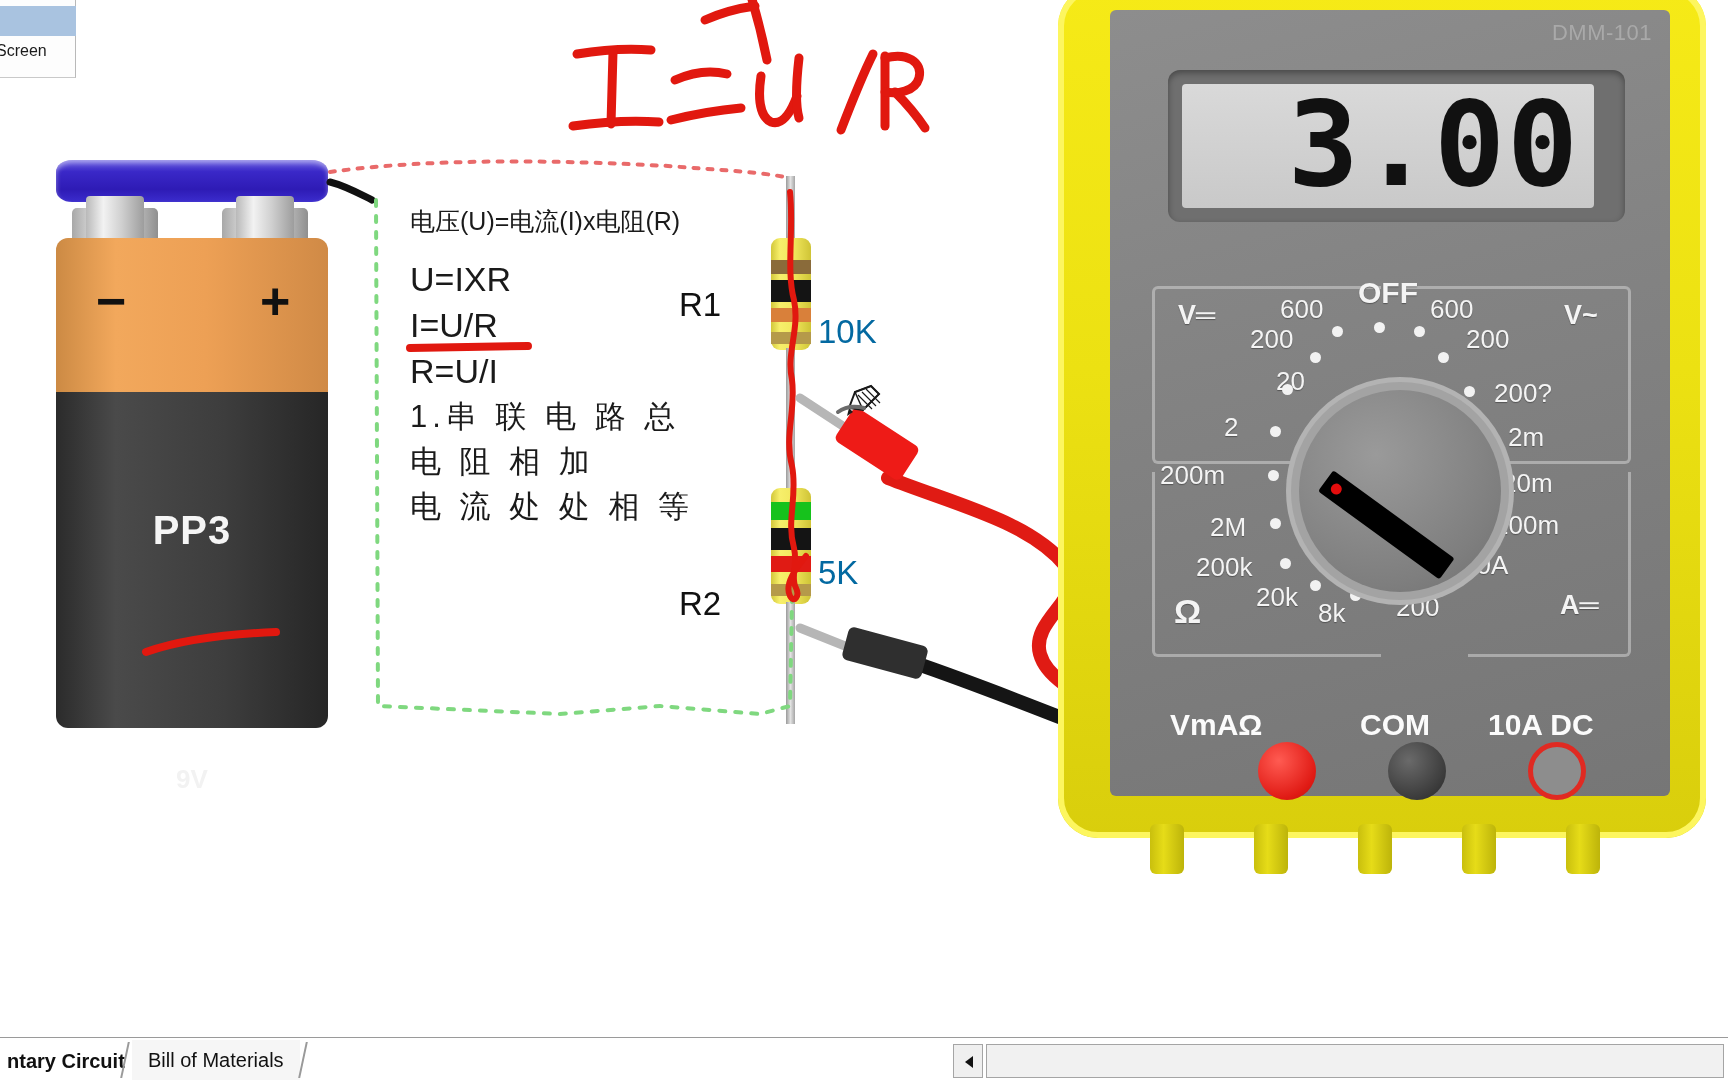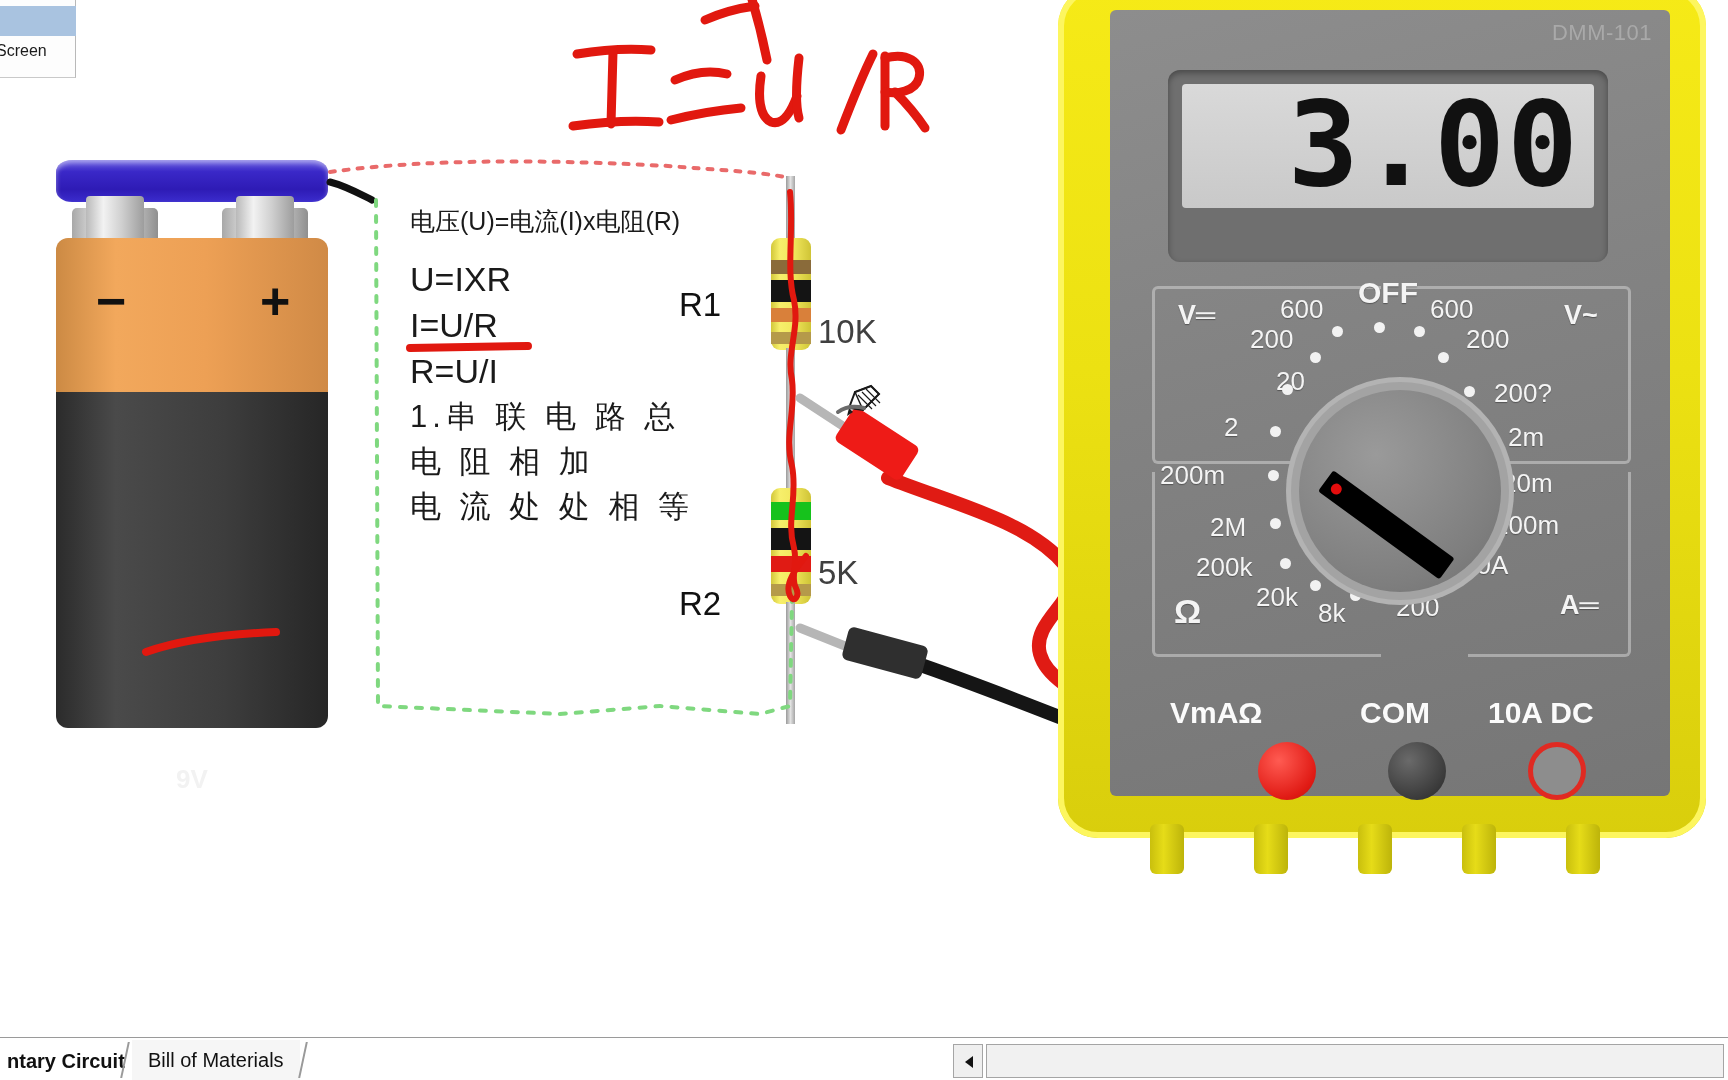--- a/index.html
+++ b/index.html
@@ -52,57 +52,57 @@
   .f-line1{font-size:25px;letter-spacing:0px;white-space:nowrap;}
   .f-big{font-size:34px;line-height:46px;white-space:nowrap;}
   .f-cn{font-size:31px;line-height:45px;letter-spacing:5px;white-space:nowrap;}
   .f-iur{position:relative;display:inline-block;}
 
   
   .lead{position:absolute;background:linear-gradient(90deg,#9a9a9a,#e2e2e2,#a5a5a5);}
   .res{position:absolute;width:40px;border-radius:9px;
     background:linear-gradient(90deg,#d2c73a 0%,#f7ef6b 22%,#f2e85e 55%,#cfc436 100%);}
   .band{position:absolute;left:0;width:40px;}
-  .res-label{position:absolute;font-size:33px;color:#404040;font-weight:400;}
+  .res-label{position:absolute;font-size:33px;color:#0369a1;font-weight:400;}
   .res-name{position:absolute;font-size:33px;color:#111;}
 
   
   .probe-red-body{position:absolute;background:#ee1b17;border-radius:6px;}
   .probe-blk-body{position:absolute;background:#2f2f2f;border-radius:6px;}
 
   
   .dmm{position:absolute;left:1058px;top:-14px;width:648px;height:852px;
     background:linear-gradient(180deg,#f6ea17 0%,#ece112 45%,#d9ce0c 100%);
     border-radius:40px;box-shadow:inset 0 0 0 6px #fdf65f;}
   .dmm-face{position:absolute;left:52px;top:24px;width:560px;height:786px;
     background:linear-gradient(165deg,#8d8d8d 0%,#838383 40%,#767676 100%);border-radius:6px;}
   .dmm-model{position:absolute;right:18px;top:10px;color:#a9a9a9;font-size:22px;letter-spacing:.5px;}
-  .lcd-bezel{position:absolute;left:58px;top:60px;width:440px;height:192px;background:#6f6f6f;border-radius:12px;
-    box-shadow:inset 0 3px 6px rgba(0,0,0,.35);}
+  .lcd-bezel{position:absolute;left:58px;top:60px;width:440px;height:152px;background:#6f6f6f;border-radius:12px;
+    box-shadow:inset 0 3px 6px rgba(0,0,0,.35);padding-left:17px;}
   .lcd{position:absolute;left:14px;top:14px;width:412px;height:124px;
     background:linear-gradient(180deg,#d9d9d9,#c9c9c9);border-radius:4px;}
   .lcd-value{position:absolute;right:14px;top:-4px;font-family:"DejaVu Sans Mono","Liberation Mono",monospace;
     font-size:118px;font-weight:700;color:#111;letter-spacing:2px;line-height:128px;}
 
   .dial-panel{position:absolute;left:36px;top:250px;width:486px;height:420px;}
   .panel-box{position:absolute;border:3px solid rgba(210,210,210,.55);border-radius:6px;}
   .knob-ring{position:absolute;left:145px;top:122px;width:218px;height:218px;border-radius:50%;
     background:#a3a3a3;box-shadow:0 0 0 5px #b3b3b3;}
   .knob{position:absolute;left:8px;top:8px;width:202px;height:202px;border-radius:50%;
     background:radial-gradient(circle at 38% 32%,#9a9a9a,#7e7e7e 70%,#6f6f6f 100%);}
   .pointer{position:absolute;left:24px;top:86px;width:150px;height:26px;background:#000;
     transform:rotate(36deg);transform-origin:14px 13px;border-radius:3px;}
   .pointer .dot{position:absolute;left:8px;top:8px;width:11px;height:11px;border-radius:50%;background:#e40d0d;}
   .pip{position:absolute;width:11px;height:11px;border-radius:50%;background:#f2f2f2;}
   .dl{position:absolute;color:#f4f4f4;font-size:26px;font-weight:400;white-space:nowrap;text-shadow:0 1px 1px rgba(0,0,0,.35);}
   .dl.grp{font-weight:700;font-size:27px;}
   .dl.off{font-weight:700;font-size:30px;}
 
   .jacks{position:absolute;left:36px;top:686px;width:486px;height:120px;}
-  .jack-label{position:absolute;color:#fbfbfb;font-size:30px;font-weight:700;white-space:nowrap;}
+  .jack-label{position:absolute;color:#fbfbfb;font-size:30px;font-weight:700;white-space:nowrap;margin-top:12px;}
   .jack{position:absolute;width:58px;height:58px;border-radius:50%;}
   .jack.red{background:radial-gradient(circle at 36% 32%,#ff5b52,#e01a14 70%,#b8110c 100%);}
   .jack.blk{background:radial-gradient(circle at 36% 32%,#6a6a6a,#3b3b3b 70%,#262626 100%);}
   .jack.ring{background:#8d8d8d;border:5px solid #e02a22;box-sizing:border-box;}
   .feet{position:absolute;left:92px;top:838px;width:520px;height:52px;}
   .foot{position:absolute;top:0;width:34px;height:50px;border-radius:6px;
     background:linear-gradient(90deg,#c9bf0d,#e6dc18 40%,#bdb40a);}
 
   
   .wires{position:absolute;left:0;top:0;width:1728px;height:1080px;pointer-events:none;}
@@ -159,20 +159,21 @@
   <div class="battery">
     <div class="bat-cap"></div>
     <div class="term-cyl neg"></div>
     <div class="term-cyl pos"></div>
     <div class="term neg"></div>
     <div class="term pos"></div>
     <div class="bat-top"></div>
     <div class="bat-body"></div>
     <div class="sign minus">−</div>
     <div class="sign plus">+</div>
+    <div class="bat-name">PP3</div>
     <div class="bat-v">9V</div>
   </div>
 
   <div class="ink" style="left:140px;top:620px;width:150px;height:40px;">
     <svg width="150" height="40" viewBox="0 0 150 40">
       <path d="M6 32 C40 20 86 14 136 12" fill="none" stroke="#e1180f" stroke-width="8" stroke-linecap="round"></path>
     </svg>
   </div>
 
   <div class="formulas">

